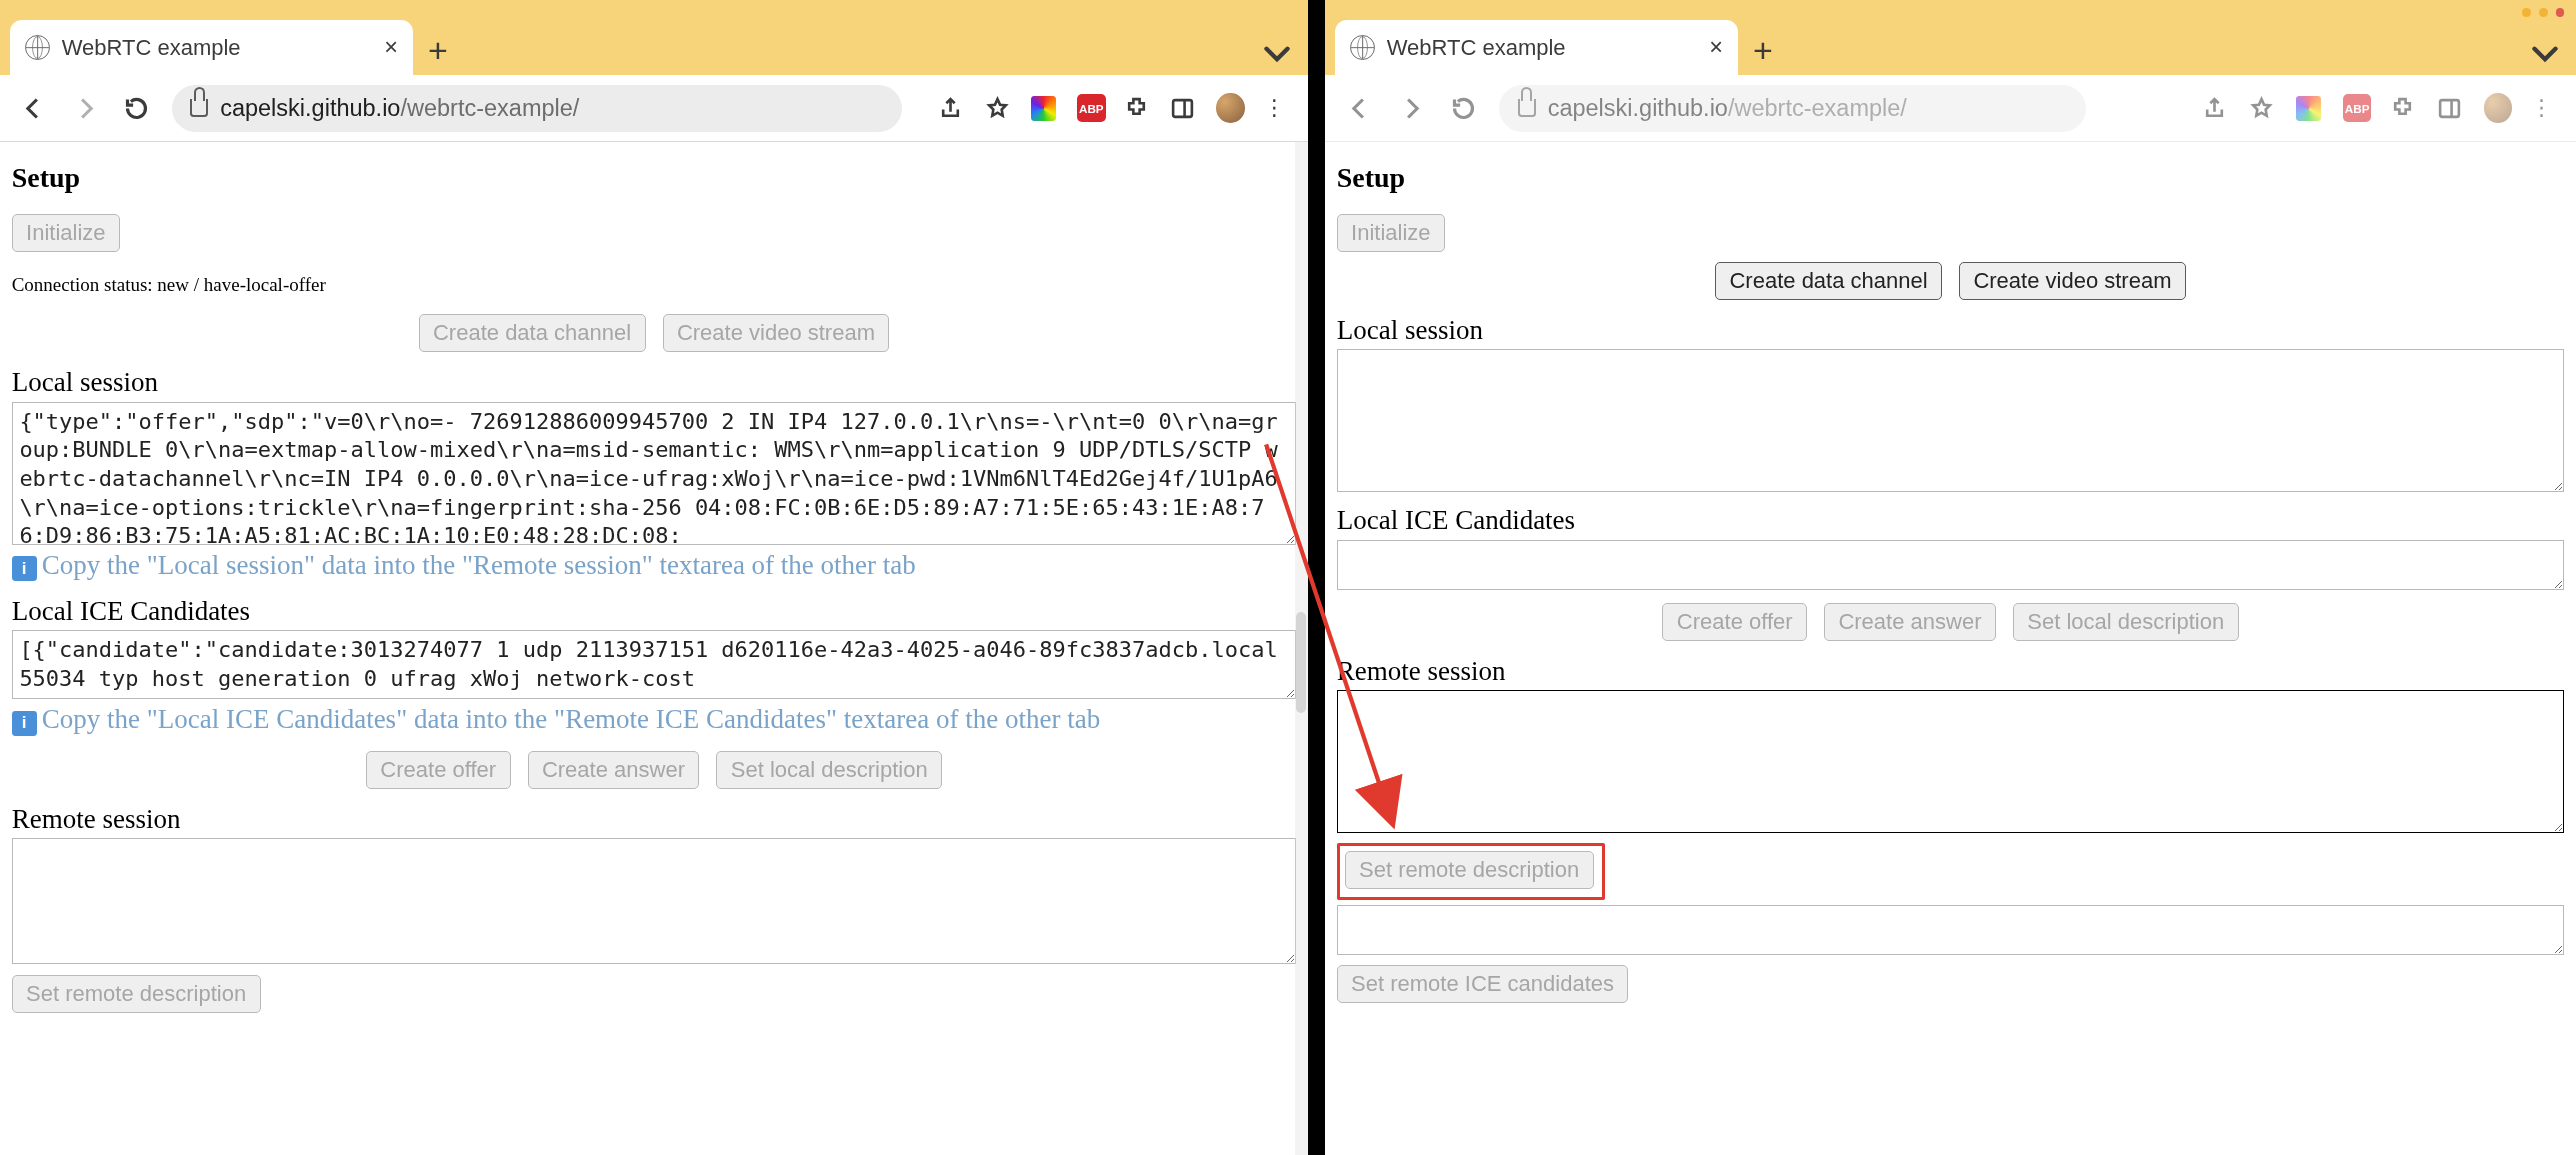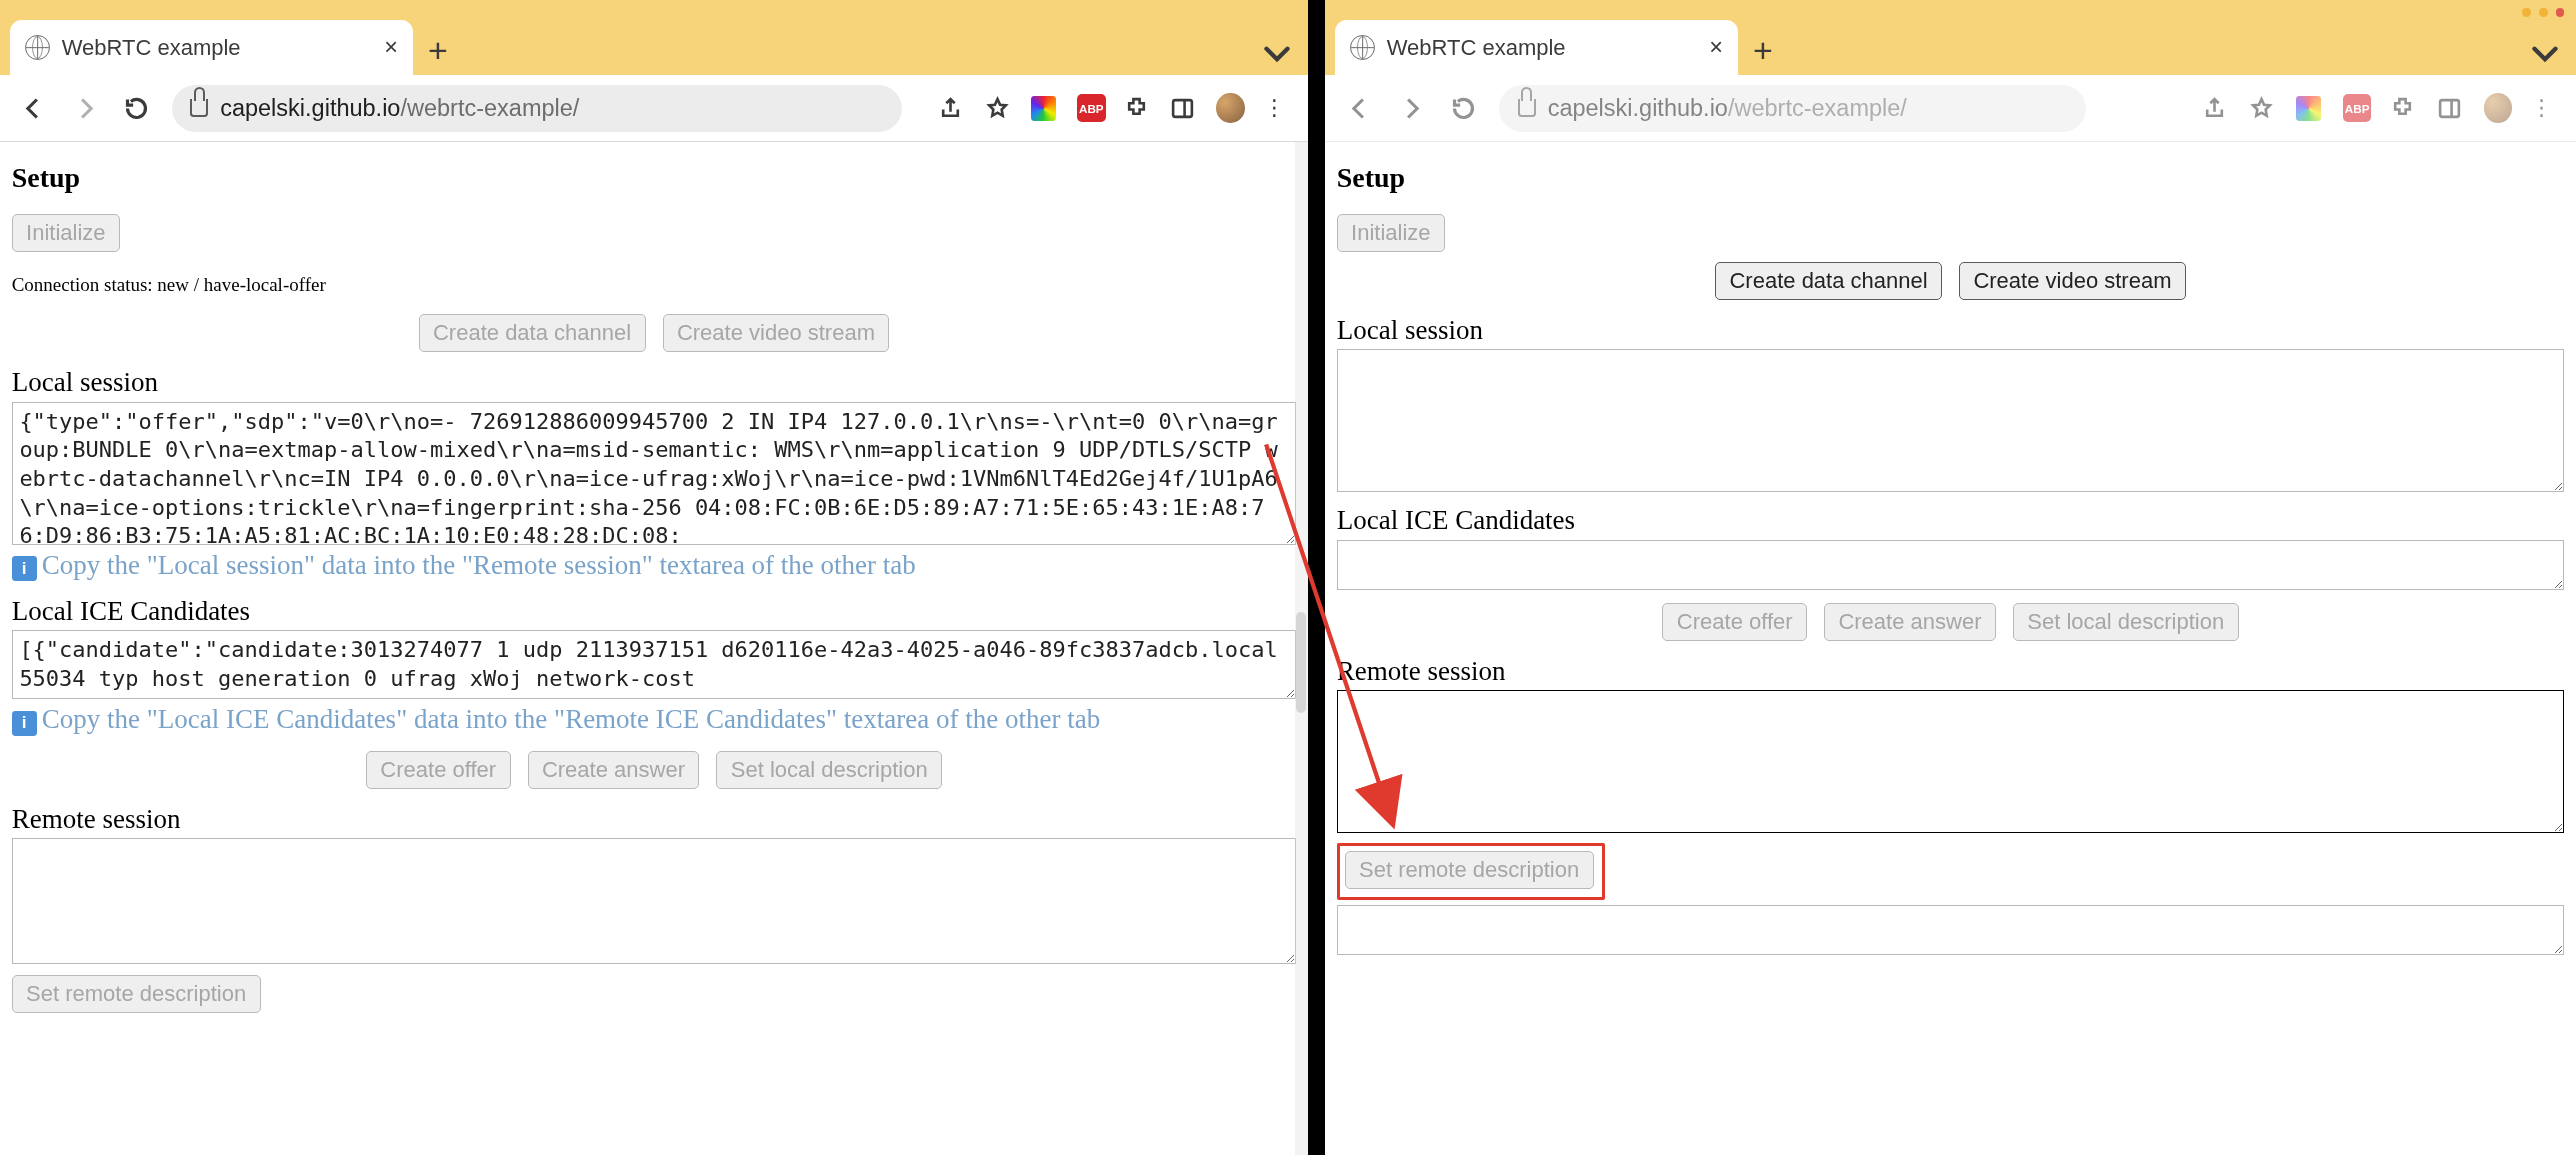--- a/index.html
+++ b/index.html
@@ -407,20 +407,23 @@
         <textarea class="mono" style="height: 143px; border-color: rgb(0, 0, 0);"></textarea>
 
         <div class="row" style="margin-top:6.7px">
           <span class="highlight-box">
             <button class="btn disabled">Set remote description</button>
           </span>
         </div>
 
         <textarea class="mono" style="height: 50px;"></textarea>
 
+        <div class="row" style="margin-top:6.7px">
+          <button class="btn disabled">Set remote ICE candidates</button>
+        </div>
       </div>
     </div>
   </div>
 
   <svg class="arrow-svg" style="left:1241px;top:436px;width:218px;height:419px" viewBox="0 0 260 500">
     <defs>
       <marker id="ah" markerWidth="14" markerHeight="14" refX="10" refY="6" orient="auto">
         <path d="M0 0 L12 6 L0 12 z" fill="#e03a2f"></path>
       </marker>
     </defs>

